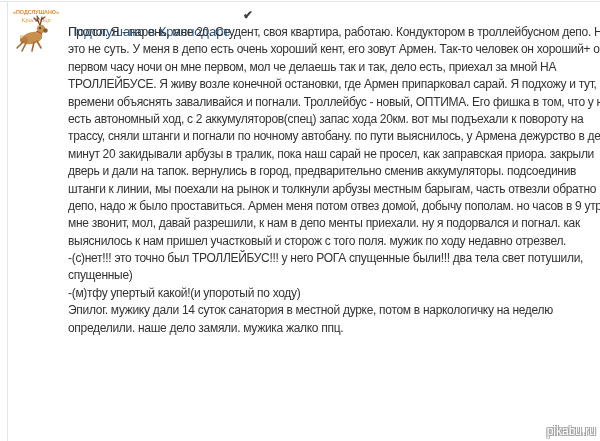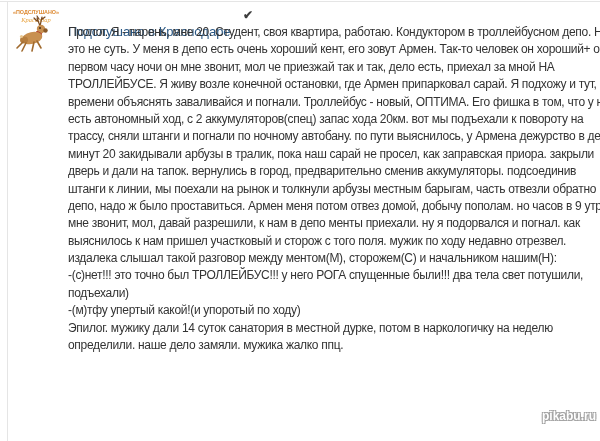--- a/index.html
+++ b/index.html
@@ -25,22 +25,22 @@
     position:absolute;left:243px;top:8px;
     font-size:12px;color:#3d3d3d;font-weight:bold;
   }
   .body-text{
     position:absolute;left:68px;top:24px;width:532px;
     font-size:12px;line-height:17.4px;color:#333333;
     letter-spacing:-0.3px;
   }
   .ln{white-space:nowrap;height:17.4px;overflow:hidden;}
   .watermark{
-    position:absolute;right:4px;bottom:18px;
-    font-size:12px;font-weight:bold;color:#ffffff;
+    position:absolute;right:4px;bottom:3px;
+    font-size:12px;font-weight:normal;color:#ffffff;
     text-shadow:-1px -1px 0 #9a9a9a,1px -1px 0 #9a9a9a,-1px 1px 0 #9a9a9a,1px 1px 0 #9a9a9a;
     opacity:.9;
     padding-left:16px;
   }
 </style>
 </head>
 <body>
 
 <div class="page">
   <div class="edge-top"></div>
@@ -70,33 +70,32 @@
       </g>
     </svg>
   </a>
 
   <a class="group-name">Подслушано в Краснодаре</a>
   <span class="verified">✔</span>
 
   <div class="body-text">
     <div class="ln">Пролог. Я - парень, мне 20. Студент, своя квартира, работаю. Кондуктором в троллейбусном депо. Но</div>
     <div class="ln">это не суть. У меня в депо есть очень хороший кент, его зовут Армен. Так-то человек он хороший+ он</div>
-    <div class="ln">первом часу ночи он мне звонит, мол че приезжай так и так, дело есть, приехал за мной НА</div>
+    <div class="ln">первом часу ночи он мне первом, мол че делаешь так и так, дело есть, приехал за мной НА</div>
     <div class="ln">ТРОЛЛЕЙБУСЕ. Я живу возле конечной остановки, где Армен припарковал сарай. Я подхожу и тут, нет</div>
     <div class="ln">времени объяснять заваливайся и погнали. Троллейбус - новый, ОПТИМА. Его фишка в том, что у него</div>
     <div class="ln">есть автономный ход, с 2 аккумуляторов(спец) запас хода 20км. вот мы подъехали к повороту на</div>
     <div class="ln">трассу, сняли штанги и погнали по ночному автобану. по пути выяснилось, у Армена дежурство в депо,</div>
     <div class="ln">минут 20 закидывали арбузы в тралик, пока наш сарай не просел, как заправская приора. закрыли</div>
     <div class="ln">дверь и дали на тапок. вернулись в город, предварительно сменив аккумуляторы. подсоединив</div>
     <div class="ln">штанги к линии, мы поехали на рынок и толкнули арбузы местным барыгам, часть отвезли обратно в</div>
     <div class="ln">депо, надо ж было проставиться. Армен меня потом отвез домой, добычу пополам. но часов в 9 утра он</div>
     <div class="ln">мне звонит, мол, давай разрешили, к нам в депо менты приехали. ну я подорвался и погнал. как</div>
     <div class="ln">выяснилось к нам пришел участковый и сторож с того поля. мужик по ходу недавно отрезвел.</div>
-    <div class="ln">издалека слышал такой разговор между ментом(М), сторожем(С) и начальником нашим(Н):</div>
     <div class="ln">-(с)нет!!! это точно был ТРОЛЛЕЙБУС!!! у него РОГА спущенные были!!! два тела свет потушили,</div>
-    <div class="ln">подъехали)</div>
+    <div class="ln">спущенные)</div>
     <div class="ln">-(м)тфу упертый какой!(и упоротый по ходу)</div>
     <div class="ln">Эпилог. мужику дали 14 суток санатория в местной дурке, потом в наркологичку на неделю</div>
     <div class="ln">определили. наше дело замяли. мужика жалко ппц.</div>
   </div>
 
   <div class="watermark">pikabu.ru</div>
 </div>
 
 </body></html>

